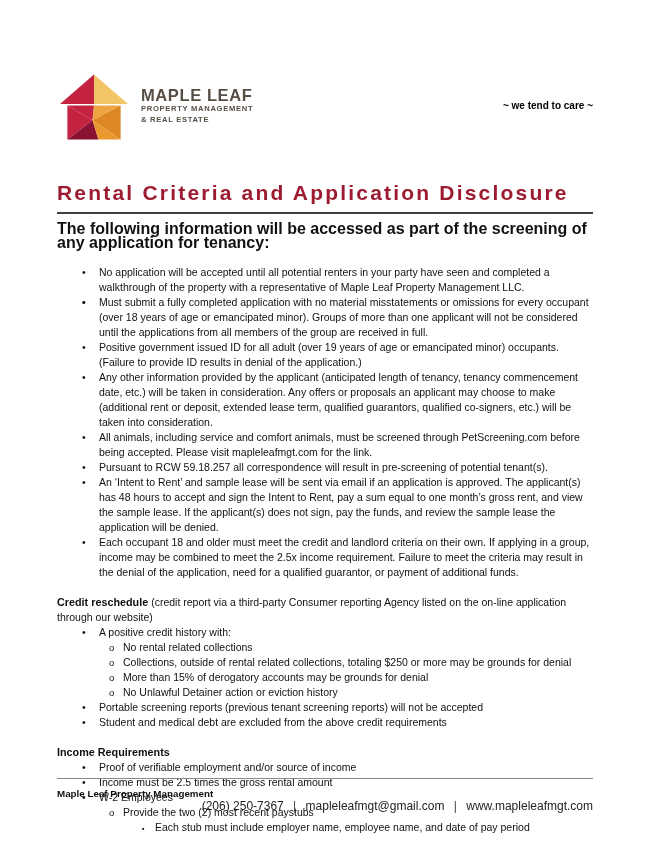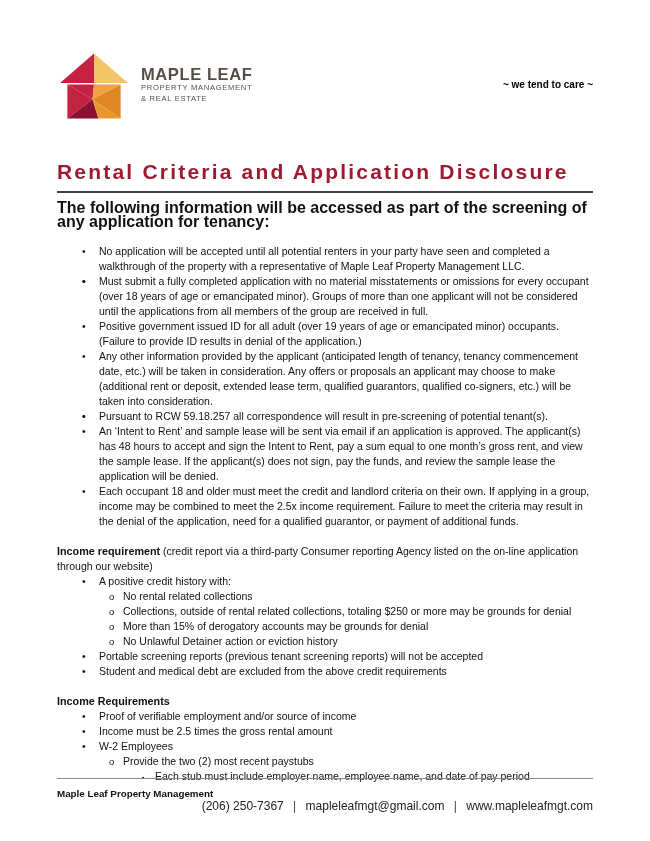--- a/index.html
+++ b/index.html
@@ -1,29 +1,29 @@
 <!DOCTYPE html>
 <html><head>
 <meta charset="utf-8">
 <style>
   html,body{margin:0;padding:0;background:#e8e8e8;}
   .page{
     width:650px;height:841px;box-sizing:border-box;position:relative;
     margin:0 auto;background:#ffffff;
-    padding:52px 57px 0 57px;
+    padding:73px 57px 0 57px;
     font-family:"Liberation Sans", sans-serif;
     color:#111;
   }
   
   .header{display:flex;align-items:flex-start;}
   .logo-group{display:flex;align-items:flex-start;}
   .logo-icon svg{display:block;}
   .logo-textblock{margin-left:10px;margin-top:13px;}
   .logo-title{font-size:16.5px;font-weight:bold;color:#564e45;letter-spacing:0.6px;line-height:18px;}
-  .logo-sub{font-size:7.6px;font-weight:normal;color:#564e45;letter-spacing:0.7px;line-height:10.5px;}
+  .logo-sub{font-size:7.6px;font-weight:bold;color:#564e45;letter-spacing:0.7px;line-height:10.5px;}
   .header-spacer{flex:1;}
   .tagline{margin-top:27px;font-size:10px;font-weight:bold;color:#000000;white-space:nowrap;}
   
   .doc-title{margin-top:40px;font-size:21px;font-weight:bold;color:#9c1b30;letter-spacing:2.2px;white-space:nowrap;}
   .title-divider{margin-top:7px;border:0;border-top:2px solid #3f3f3f;height:0;}
   .intro{margin-top:7px;font-size:16px;font-weight:bold;line-height:14px;color:#111;}
   
   .section{margin-top:15px;}
   .sec-heading{font-size:10.8px;line-height:15px;color:#111;}
   .sec-heading-bold{font-weight:bold;}
@@ -75,27 +75,27 @@
 
   <div class="intro">The following information will be accessed as part of the screening of any application for tenancy:</div>
 
   <div id="sections">
       <div class="section">
         <div class="item l1"><span class="marker">•</span><span class="itext">No application will be accepted until all potential renters in your party have seen and completed a walkthrough of the property with a representative of Maple Leaf Property Management LLC.</span></div>
         <div class="item l1"><span class="marker">•</span></div>
         <div class="item l1"><span class="marker">•</span><span class="itext">Must submit a fully completed application with no material misstatements or omissions for every occupant (over 18 years of age or emancipated minor). Groups of more than one applicant will not be considered until the applications from all members of the group are received in full.</span></div>
         <div class="item l1"><span class="marker">•</span><span class="itext">Positive government issued ID for all adult (over 19 years of age or emancipated minor) occupants. (Failure to provide ID results in denial of the application.)</span></div>
         <div class="item l1"><span class="marker">•</span><span class="itext">Any other information provided by the applicant (anticipated length of tenancy, tenancy commencement date, etc.) will be taken in consideration. Any offers or proposals an applicant may choose to make (additional rent or deposit, extended lease term, qualified guarantors, qualified co-signers, etc.) will be taken into consideration.</span></div>
-        <div class="item l1"><span class="marker">•</span></div>
+        <div class="item l1"><span class="marker">•</span><span class="itext">All animals, including service and comfort animals, must be screened through PetScreening.com before being accepted. Please visit mapleleafmgt.com for the link.</span></div>
         <div class="item l1"><span class="marker">•</span><span class="itext">Pursuant to RCW 59.18.257 all correspondence will result in pre-screening of potential tenant(s).</span></div>
         <div class="item l1"><span class="marker">•</span><span class="itext">An ‘Intent to Rent’ and sample lease will be sent via email if an application is approved. The applicant(s) has 48 hours to accept and sign the Intent to Rent, pay a sum equal to one month’s gross rent, and view the sample lease. If the applicant(s) does not sign, pay the funds, and review the sample lease the application will be denied.</span></div>
         <div class="item l1"><span class="marker">•</span><span class="itext">Each occupant 18 and older must meet the credit and landlord criteria on their own. If applying in a group, income may be combined to meet the 2.5x income requirement.  Failure to meet the criteria may result in the denial of the application, need for a qualified guarantor, or payment of additional funds.</span></div>
       </div>
       <div class="section">
-        <div class="sec-heading"><span class="sec-heading-bold">Income requirement</span><span class="sec-heading-note"> (credit report via a third-party Consumer reporting Agency listed on the on-line application through our website)</span></div>
+        <div class="sec-heading"><span class="sec-heading-bold">Credit reschedule</span><span class="sec-heading-note"> (credit report via a third-party Consumer reporting Agency listed on the on-line application through our website)</span></div>
         <div class="item l1"><span class="marker">•</span><span class="itext">A positive credit history with:</span></div>
         <div class="item l2"><span class="marker">o</span><span class="itext">No rental related collections</span></div>
         <div class="item l2"><span class="marker">o</span><span class="itext">Collections, outside of rental related collections, totaling $250 or more may be grounds for denial</span></div>
         <div class="item l2"><span class="marker">o</span><span class="itext">More than 15% of derogatory accounts may be grounds for denial</span></div>
         <div class="item l2"><span class="marker">o</span><span class="itext">No Unlawful Detainer action or eviction history</span></div>
         <div class="item l1"><span class="marker">•</span><span class="itext">Portable screening reports (previous tenant screening reports) will not be accepted</span></div>
         <div class="item l1"><span class="marker">•</span><span class="itext">Student and medical debt are excluded from the above credit requirements</span></div>
       </div>
       <div class="section">
         <div class="sec-heading"><span class="sec-heading-bold">Income Requirements</span></div>

